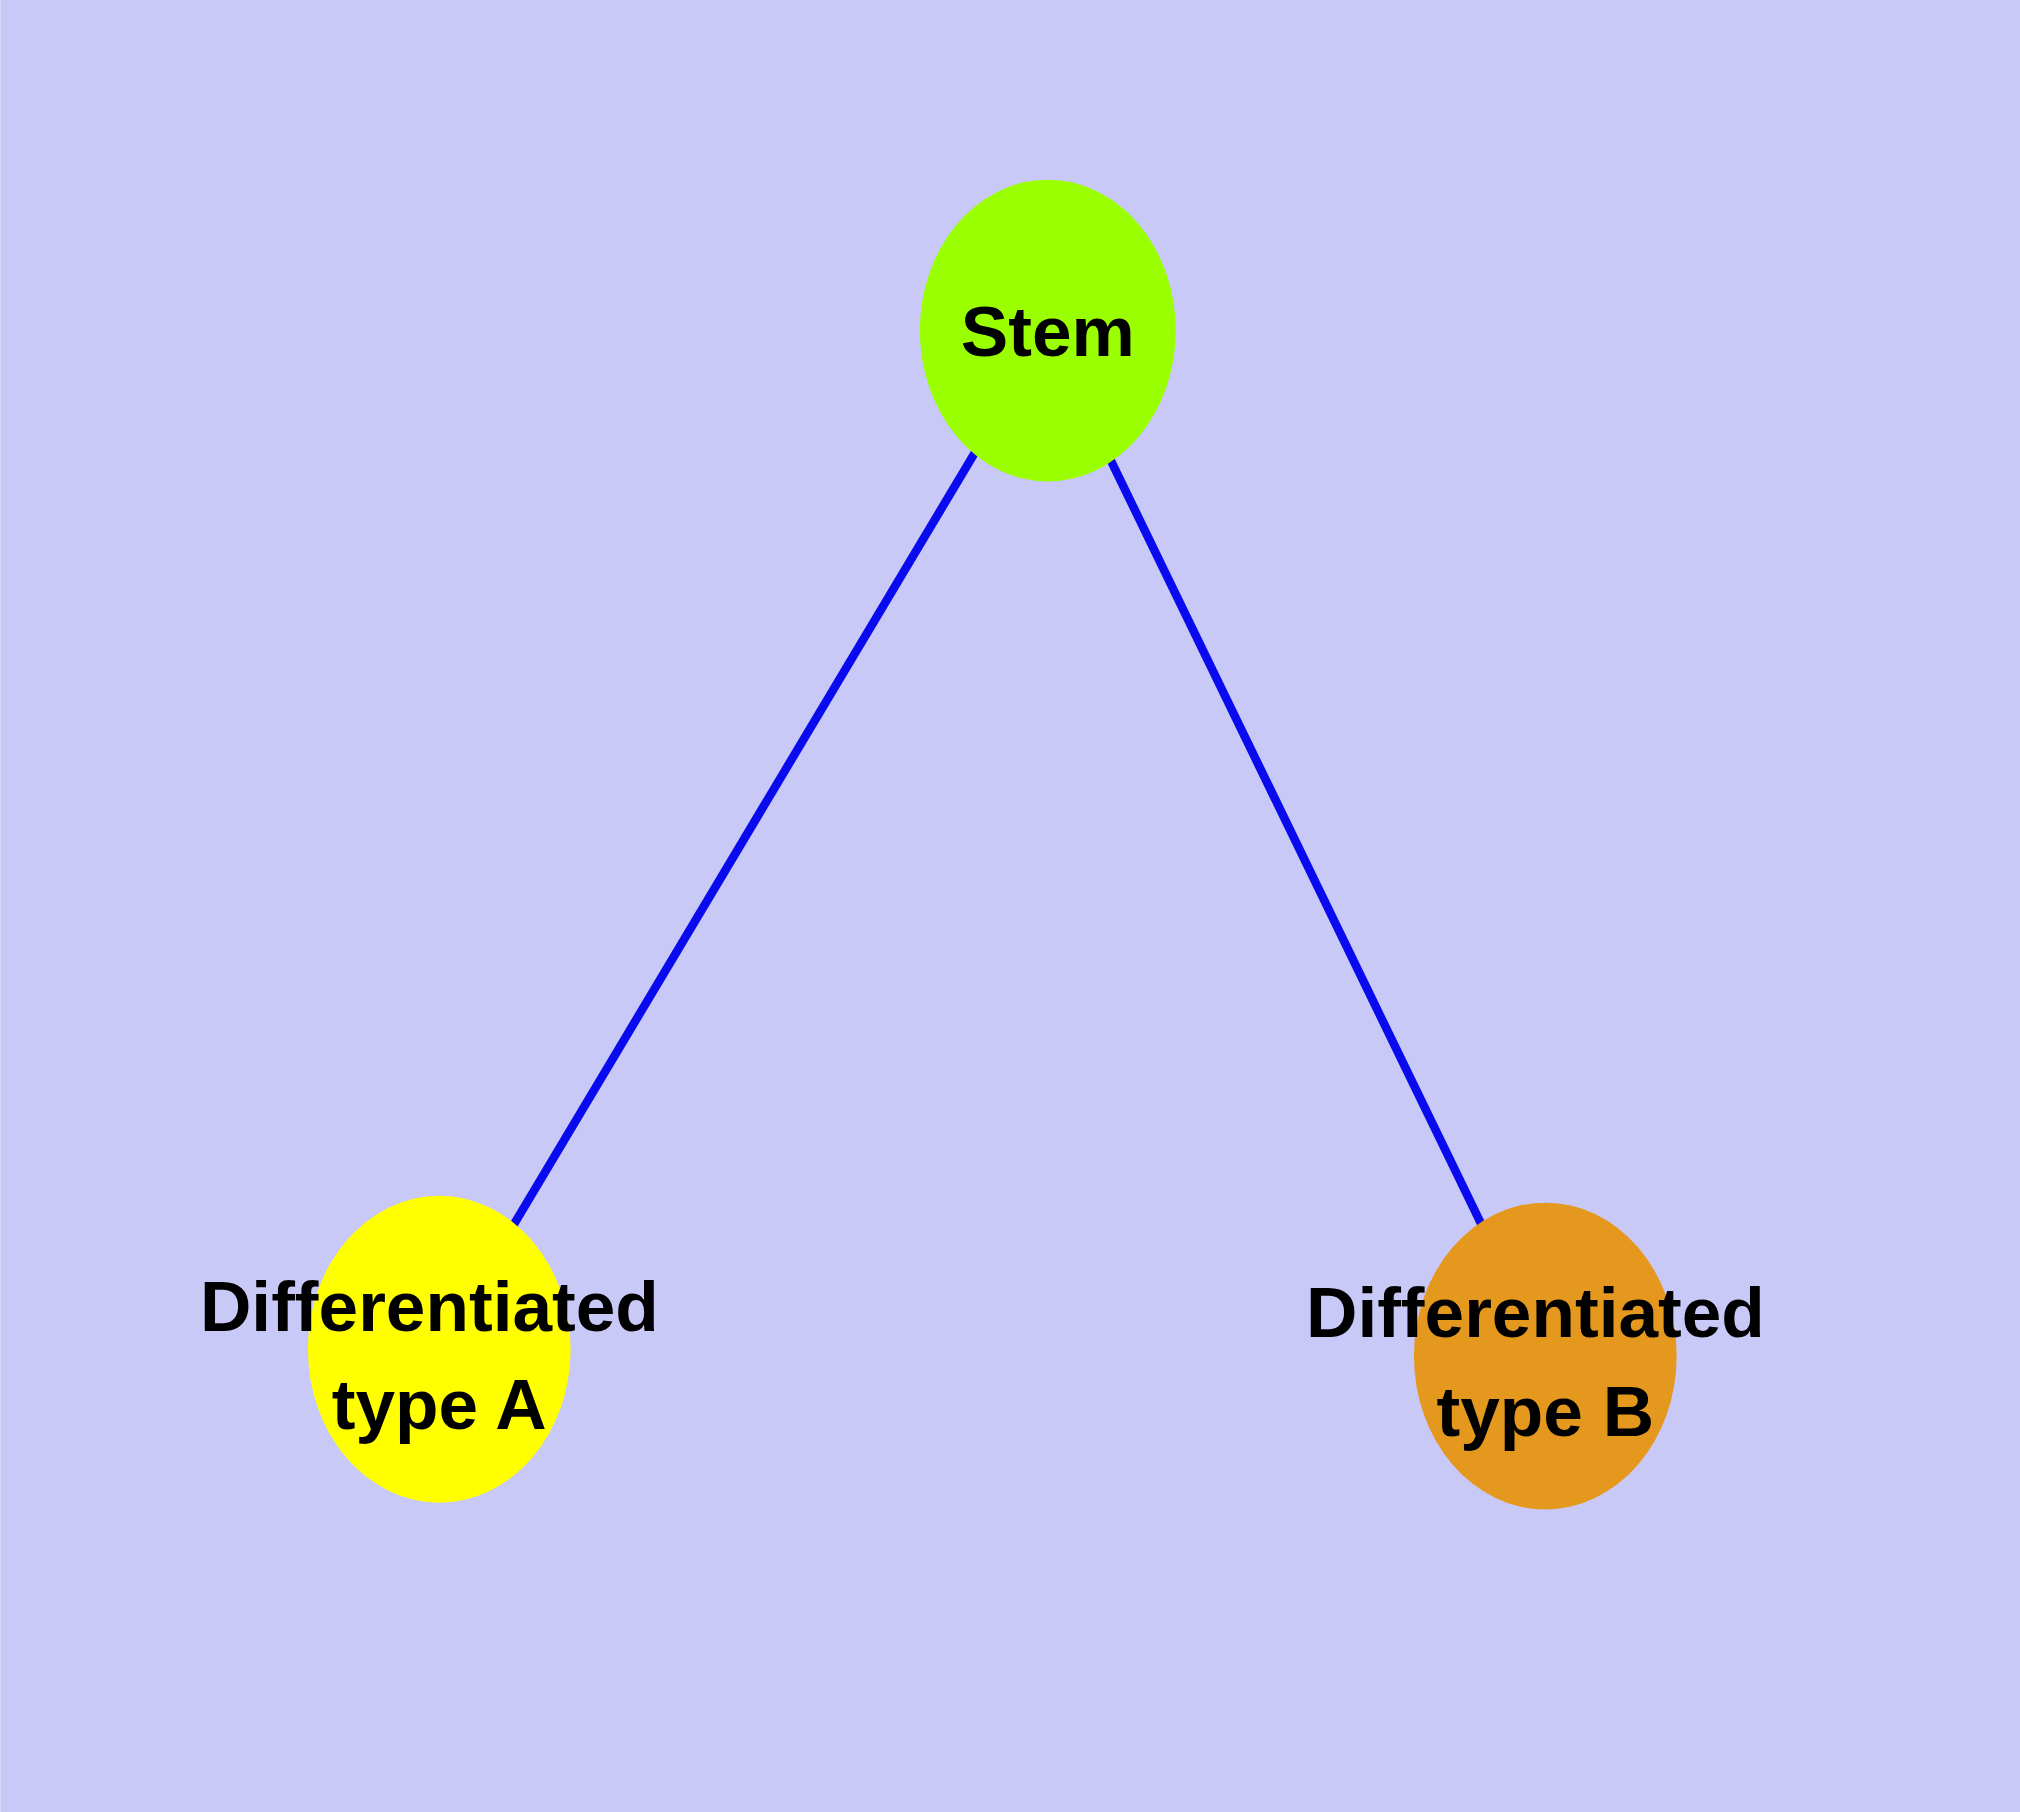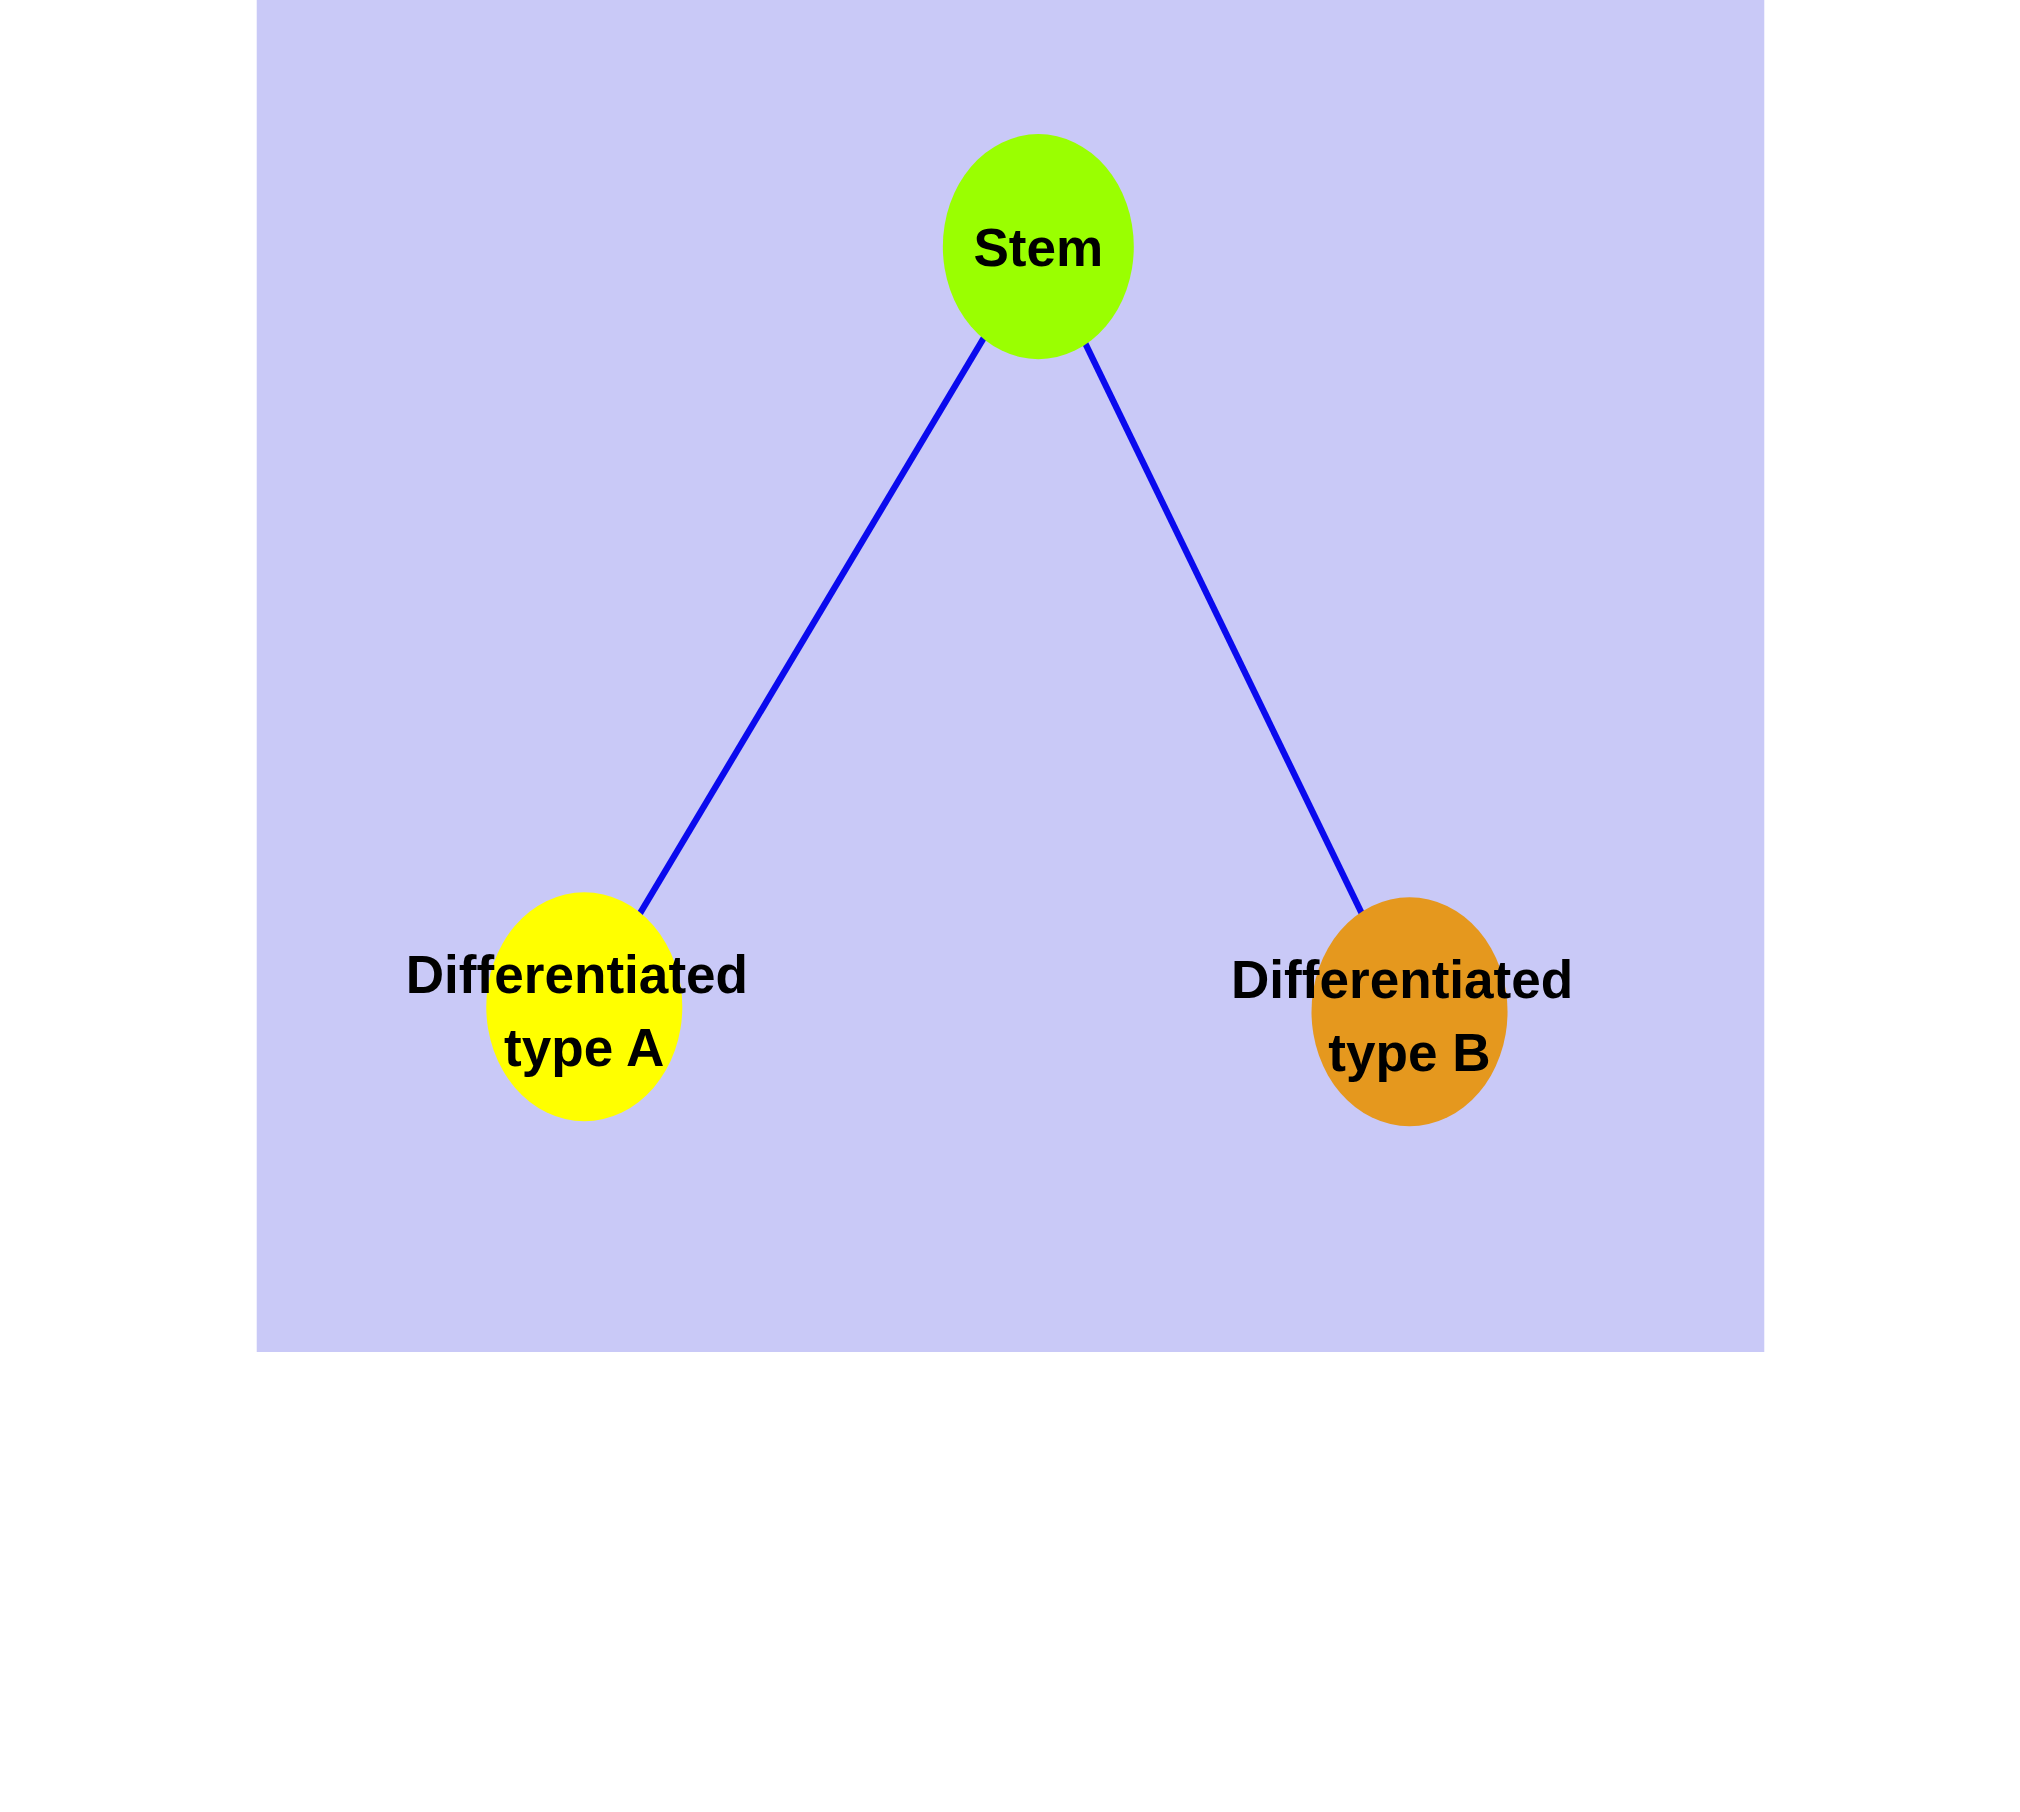--- a/index.html
+++ b/index.html
@@ -3,21 +3,21 @@
 <meta charset="utf-8">
 <style>
   html, body {
     margin: 0;
     padding: 0;
     background: #ffffff;
   }
   .stage {
     position: relative;
     width: 2021px;
-    height: 1352px;
+    height: 1812px;
     overflow: hidden;
     font-family: "Liberation Sans", "DejaVu Sans", sans-serif;
   }
   .stage svg {
     display: block;
     width: 100%;
     height: 100%;
   }
   .node-label {
     font-family: "Liberation Sans", "DejaVu Sans", sans-serif;

